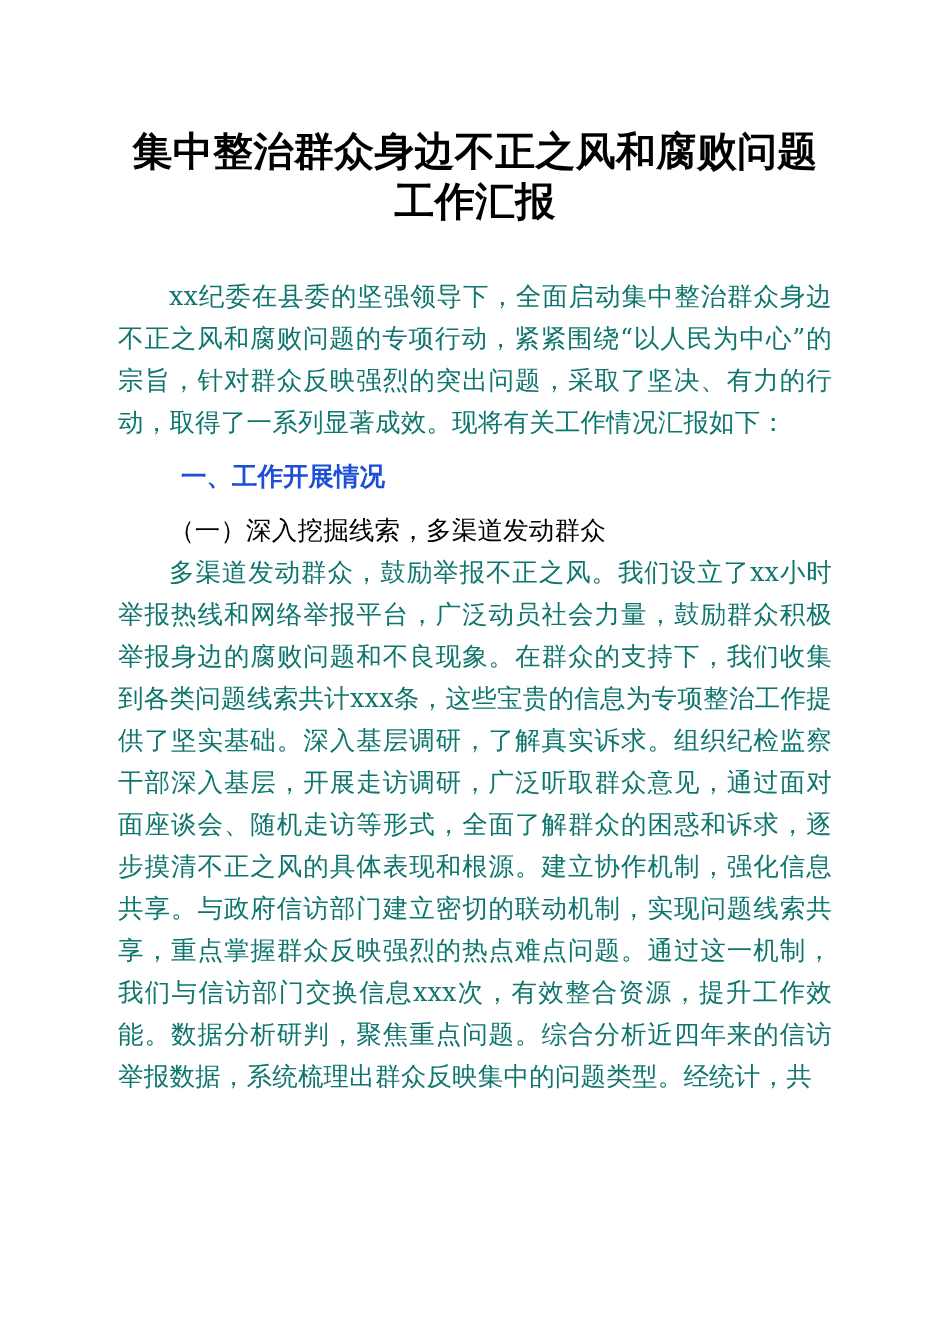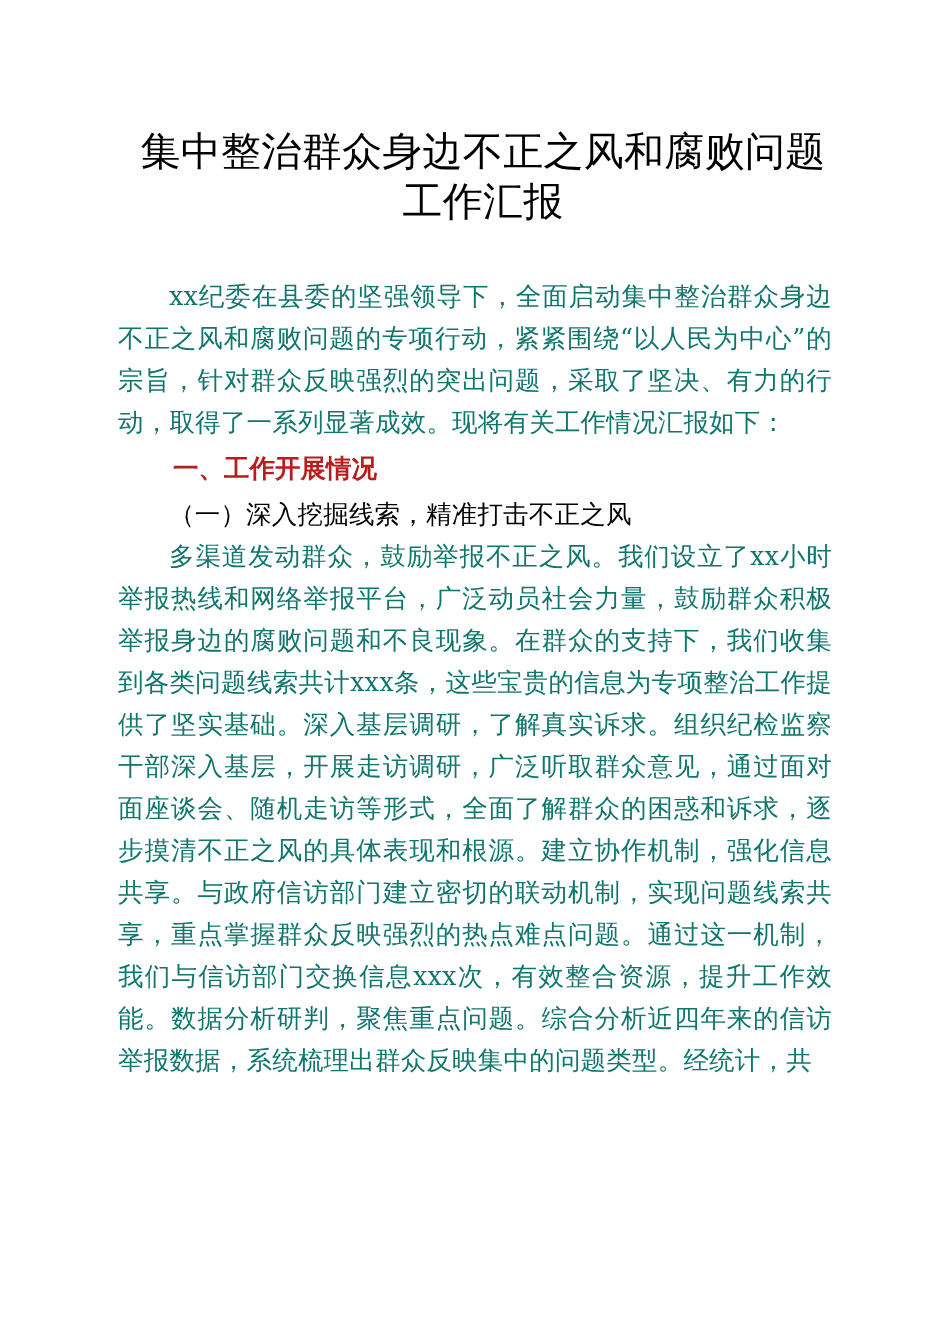--- a/index.html
+++ b/index.html
@@ -30,29 +30,29 @@
     left: 118px;
     top: 0;
     width: 714px;
   }
 
   
   .doc-title {
     margin: 0;
     padding: 0;
     font-family: "DejaVu Sans", "Liberation Sans", sans-serif;
-    font-weight: normal;
+    font-weight: bold;
     font-size: 40px;
     line-height: 50px;
     text-align: center;
     letter-spacing: 0.3px;
     color: #000000;
     position: absolute;
     top: 126px;
-    left: 8px;
+    left: 0;
     width: 714px;
   }
 
   
   .body-flow {
     position: absolute;
     top: 275px;
     left: 0;
     width: 714px;
   }
@@ -66,29 +66,29 @@
     text-align: justify;
     text-align-last: left;
     text-justify: inter-character;
     text-indent: 2em;
     color: #0f766e;
     letter-spacing: 0.2px;
     word-break: break-all;
   }
 
   p.heading-1 {
-    margin: 4px;
+    margin: 12px;
     padding: 0;
     font-family: "DejaVu Sans", "Liberation Sans", sans-serif;
     font-weight: bold;
     font-size: 25.5px;
     line-height: 42px;
     text-indent: 2em;
     text-align: left;
-    color: #b91c1c;
+    color: #1d4ed8;
   }
 
   p.heading-2 {
     margin: 0;
     padding: 0;
     font-family: "DejaVu Serif", "Liberation Serif", serif;
     font-size: 25.5px;
     line-height: 42px;
     text-indent: 2em;
     text-align: left;
@@ -103,19 +103,19 @@
   <div class="content">
 
     <h1 class="doc-title">集中整治群众身边不正之风和腐败问题工作汇报</h1>
 
     <div class="body-flow">
 
       <p class="para">xx纪委在县委的坚强领导下，全面启动集中整治群众身边不正之风和腐败问题的专项行动，紧紧围绕“以人民为中心”的宗旨，针对群众反映强烈的突出问题，采取了坚决、有力的行动，取得了一系列显著成效。现将有关工作情况汇报如下：</p>
 
       <p class="heading-1">一、工作开展情况</p>
 
-      <p class="heading-2">（一）深入挖掘线索，精准打击不正之风</p>
+      <p class="heading-2">（一）深入挖掘线索，多渠道发动群众</p>
 
       <p class="para">多渠道发动群众，鼓励举报不正之风。我们设立了xx小时举报热线和网络举报平台，广泛动员社会力量，鼓励群众积极举报身边的腐败问题和不良现象。在群众的支持下，我们收集到各类问题线索共计xxx条，这些宝贵的信息为专项整治工作提供了坚实基础。深入基层调研，了解真实诉求。组织纪检监察干部深入基层，开展走访调研，广泛听取群众意见，通过面对面座谈会、随机走访等形式，全面了解群众的困惑和诉求，逐步摸清不正之风的具体表现和根源。建立协作机制，强化信息共享。与政府信访部门建立密切的联动机制，实现问题线索共享，重点掌握群众反映强烈的热点难点问题。通过这一机制，我们与信访部门交换信息xxx次，有效整合资源，提升工作效能。数据分析研判，聚焦重点问题。综合分析近四年来的信访举报数据，系统梳理出群众反映集中的问题类型。经统计，共</p>
 
     </div>
   </div>
 </div>
 
 </body></html>

